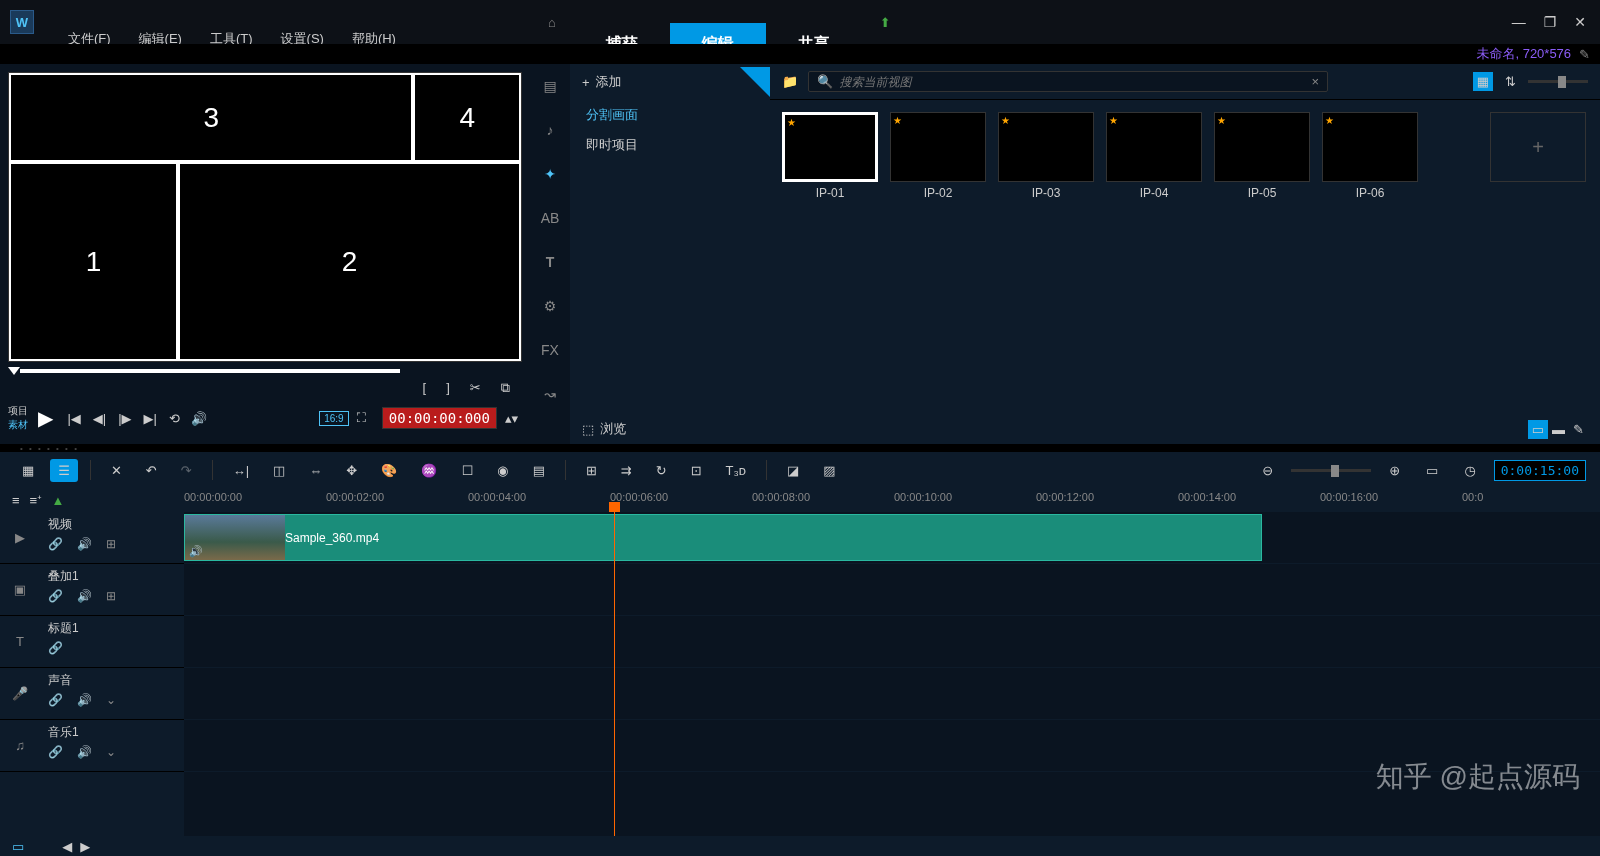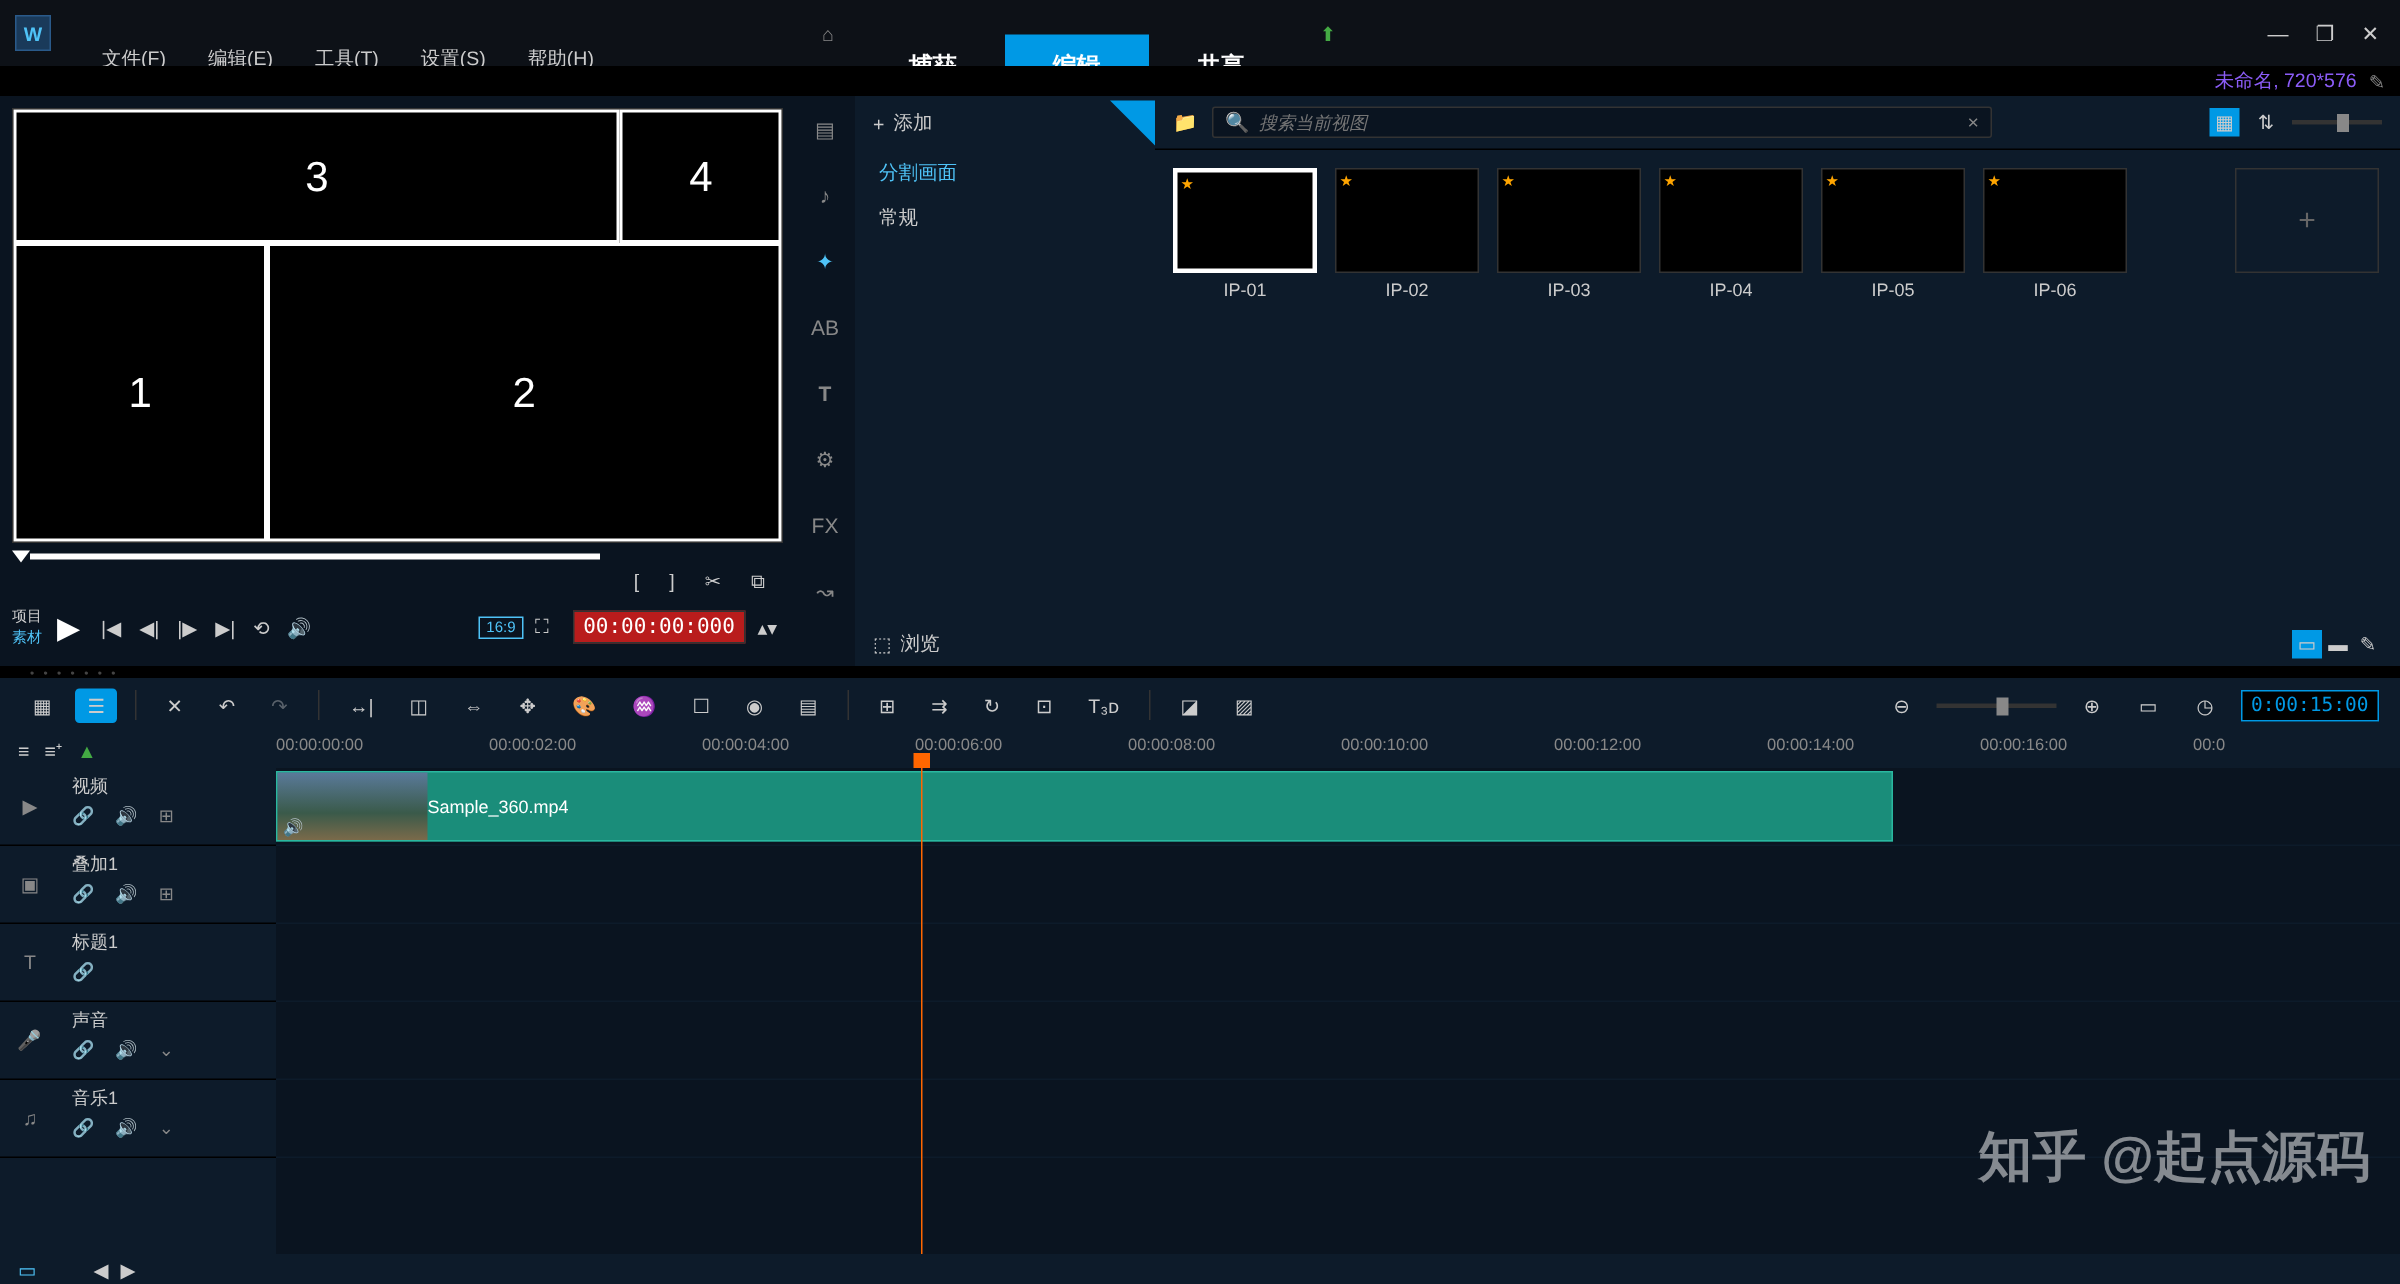--- a/index.html
+++ b/index.html
@@ -96,21 +96,21 @@
 .track-lane { height: 52px; border-bottom: 1px solid #0d1b2a; position: relative; }
 .clip { position: absolute; top: 2px; bottom: 2px; background: #1a8d7a; border: 1px solid #2ab8a0; display: flex; align-items: center; padding-left: 100px; color: #fff; font-size: 12px; }
 .clip-thumb { position: absolute; left: 0; top: 0; bottom: 0; width: 100px; background: linear-gradient(180deg, #5a7a9a 0%, #3a5a4a 60%, #7a6a4a 100%); }
 .clip-audio-icon { position: absolute; left: 4px; bottom: 2px; color: #ffa500; font-size: 11px; }
 .playhead { position: absolute; top: 0; bottom: 0; width: 1px; background: #ff6600; z-index: 10; }
 .playhead-head { position: absolute; top: -10px; left: -5px; width: 11px; height: 10px; background: #ff6600; }
 .tl-footer { height: 20px; background: #0d1b2a; display: flex; align-items: center; padding: 0 12px; gap: 8px; }
 .container { display: flex; flex-direction: column; height: 856px; }
 
 
-.watermark { position: absolute; right: 20px; bottom: 60px; color: rgba(255,255,255,0.5); font-size: 36px; font-weight: 700; pointer-events: none; }
+.watermark { position: absolute; right: 20px; bottom: 60px; color: rgba(255,255,255,0.5); font-size: 28px; font-weight: 400; pointer-events: none; }
 </style>
 </head>
 <body>
 
 <div class="container">
 
 <div class="menubar">
   <div class="logo">W</div>
   <div class="menu-item">文件(F)</div>
   <div class="menu-item">编辑(E)</div>
@@ -190,21 +190,21 @@
     </div>
     <div style="display:flex;flex-direction:column;width:200px">
       <div class="lib-top-row">
         <div class="add-btn">
           <span>+</span>
           <span>添加</span>
         </div>
         <div class="corner-fold"></div>
       </div>
       <div class="cat-item active">分割画面</div>
-      <div class="cat-item">常规</div>
+      <div class="cat-item">即时项目</div>
       <div style="flex:1"></div>
       <div class="lib-footer">
         <div class="browse-btn">
           <span>⬚</span>
           <span>浏览</span>
         </div>
       </div>
     </div>
     <div class="lib-content">
       <div class="lib-header">

